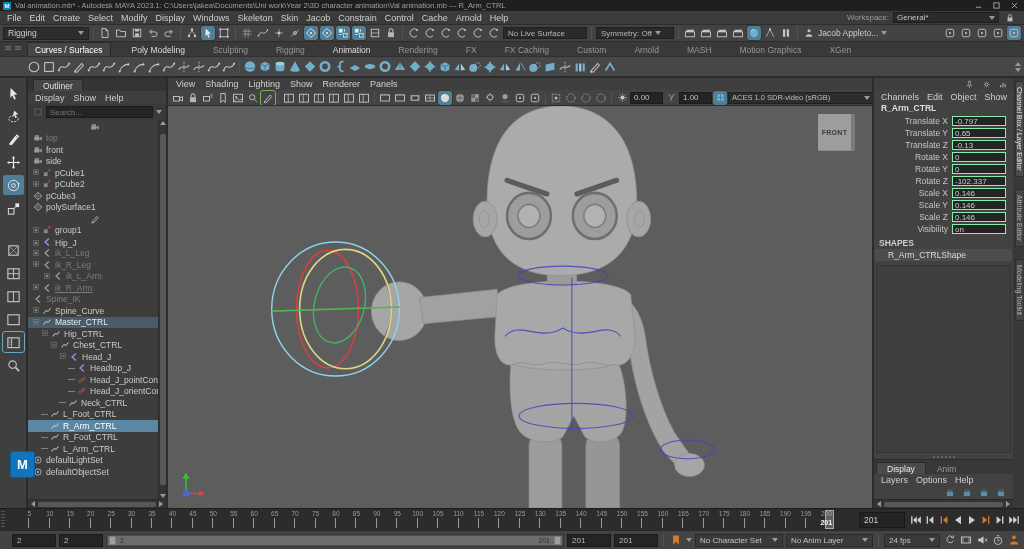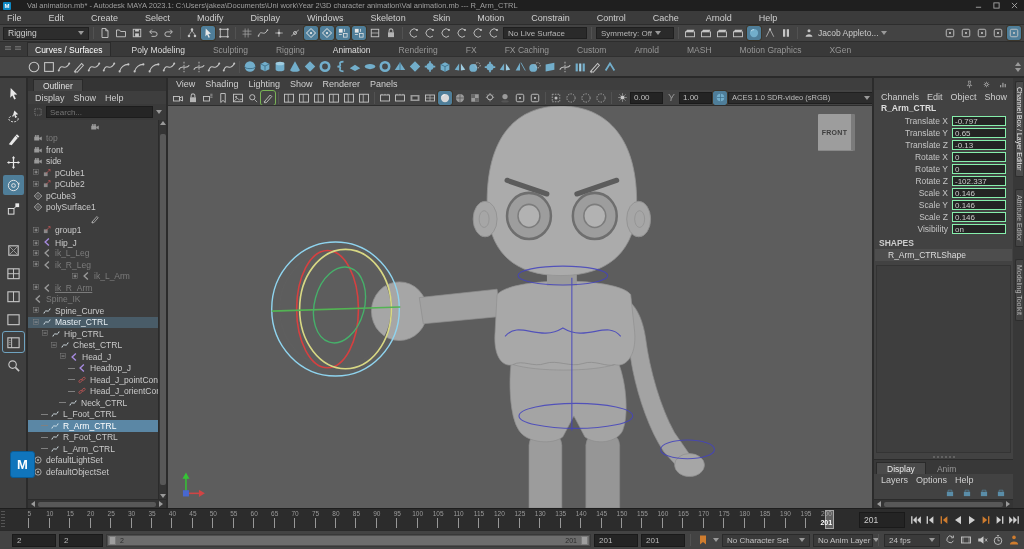--- a/index.html
+++ b/index.html
@@ -1,27 +1,27 @@
 <!DOCTYPE html>
 <html><head>
 <meta charset="utf-8">
 <style>
 *{margin:0;padding:0;box-sizing:border-box;user-select:none}
 html,body{width:1024px;height:549px;overflow:hidden}
 body{font-family:"Liberation Sans","DejaVu Sans",sans-serif;background:#2b2b2b;color:#c8c8c8;font-size:9px}
 .app{position:relative;width:1024px;height:549px;display:flex;flex-direction:column;background:#3c3c3c}
 
-.titlebar{height:11px;background:#1f1f1f;display:flex;align-items:center;gap:16px;padding:0 3px;font-size:7.5px;color:#9f9f9f;flex:0 0 auto}
+.titlebar{height:11px;background:#1f1f1f;display:flex;align-items:center;gap:4px;padding:0 3px;font-size:7.5px;color:#9f9f9f;flex:0 0 auto}
 .maya-logo{width:8px;height:8px;background:#0c88c4;border-radius:1px;color:#fff;font-size:6px;font-weight:bold;display:flex;align-items:center;justify-content:center}
 .title-text{flex:1;white-space:nowrap;overflow:hidden}
 .winbtns{display:flex;gap:10px;align-items:center;margin-right:3px}
 .winbtn{width:8px;height:8px;display:flex;align-items:center;justify-content:center}
 
 .menubar{height:14px;background:#3b3b3b;border-bottom:1px solid #2d2d2d;display:flex;align-items:center;padding:0 7px;flex:0 0 auto}
-.mb-menus{display:flex;gap:27px}
+.mb-menus{display:flex;gap:8px}
 .menu-item{color:#cfcfcf;font-size:9px}
 .mb-right{margin-left:auto;display:flex;align-items:center;gap:4px}
 .ws-label{color:#9a9a9a;font-size:8px}
 .ws-box{width:106px;height:11px;background:#2a2a2a;border:1px solid #1e1e1e;display:flex;align-items:center;justify-content:space-between;padding:0 3px;font-size:8px;color:#c4c4c4}
 .caret{width:0;height:0;border-left:3px solid transparent;border-right:3px solid transparent;border-top:4px solid #9a9a9a}
 .caret-up{width:0;height:0;border-left:3px solid transparent;border-right:3px solid transparent;border-bottom:4px solid #9a9a9a}
 
 .toolbar{height:17px;background:#434343;border-bottom:1px solid #2d2d2d;display:flex;align-items:center;padding:0 3px;gap:2px;flex:0 0 auto;overflow:hidden}
 .tb-sep{width:1px;height:12px;background:#333;border-right:1px solid #525252;margin:0 2px;flex:0 0 auto}
 .menuset{width:86px;height:13px;background:#2d2d2d;border:1px solid #202020;display:flex;align-items:center;justify-content:space-between;padding:0 4px;font-size:8.5px;color:#ccc}
@@ -165,27 +165,40 @@
     <div class="mb-menus" id="mb-menus">
         <span class="menu-item">File</span>
         <span class="menu-item">Edit</span>
         <span class="menu-item">Create</span>
         <span class="menu-item">Select</span>
         <span class="menu-item">Modify</span>
         <span class="menu-item">Display</span>
         <span class="menu-item">Windows</span>
         <span class="menu-item">Skeleton</span>
         <span class="menu-item">Skin</span>
-        <span class="menu-item">Motion</span>
+        <span class="menu-item">Jacob</span>
         <span class="menu-item">Constrain</span>
         <span class="menu-item">Control</span>
         <span class="menu-item">Cache</span>
         <span class="menu-item">Arnold</span>
         <span class="menu-item">Help</span>
       </div>
+    <div class="mb-right">
+      <span class="ws-label">Workspace:</span>
+      <span class="ws-box">
+          <span>General*</span>
+          <span class="caret"></span>
+        </span>
+      <span class="icn" id="ws-lock">
+          <svg width="10" height="10" viewBox="0 0 16 16">
+            <rect x="4" y="7" width="8" height="6.5" fill="#b5b5b5"></rect>
+            <path d="M5.5,7 V5 a2.5,2.5 0 0 1 5,0 V7" stroke="#b5b5b5" stroke-width="1.4" fill="none"></path>
+          </svg>
+        </span>
+    </div>
   </div>
 
   <div class="toolbar" id="toolbar">
       <div class="menuset">
         <span>Rigging</span>
         <span class="caret"></span>
       </div>
       <span class="tb-sep"></span>
       <span class="icn">
         <svg width="12" height="12" viewBox="0 0 16 16">
@@ -942,21 +955,21 @@
                   <path d="M3.5,7 H10.5 M7,3.5 V10.5" stroke="#c5c5c5" stroke-width="1.4"></path>
                 </svg>
               </span>
               <span class="olic">
                 <svg width="10" height="10" viewBox="0 0 16 16">
                   <path d="M11,2.5 L5,8 L11,13.5" stroke="#9a9a9a" stroke-width="2.2" fill="none"></path>
                 </svg>
               </span>
               <span class="lbl">ik_R_Leg</span>
             </div>
-            <div class="ol-row gray" style="padding-left: 15px; justify-content: center;">
+            <div class="ol-row gray" style="padding-left: 15px;">
               <span class="expander">
                 <svg width="7" height="7" viewBox="0 0 16 16">
                   <rect x="1" y="1" width="12" height="12" stroke="#8a8a8a" fill="none"></rect>
                   <path d="M3.5,7 H10.5 M7,3.5 V10.5" stroke="#c5c5c5" stroke-width="1.4"></path>
                 </svg>
               </span>
               <span class="olic">
                 <svg width="10" height="10" viewBox="0 0 16 16">
                   <path d="M11,2.5 L5,8 L11,13.5" stroke="#9a9a9a" stroke-width="2.2" fill="none"></path>
                 </svg>
@@ -1814,21 +1827,21 @@
           <svg width="12" height="12" viewBox="0 0 16 16">
             <path d="M4,2 h8 v12 l-4,-3.5 L4,14 Z" fill="#cf7c2e"></path>
           </svg>
         </span>
       </span>
     <span class="caret"></span>
     <div class="rb-select" style="width:88px">
         <span>No Character Set</span>
         <span class="caret"></span>
       </div>
-    <div class="rb-select" style="width:60px">
+    <div class="rb-select" style="width:87px">
         <span>No Anim Layer</span>
         <span class="caret"></span>
       </div>
     <div class="tb-sep"></div>
     <div class="rb-select" style="width:56px">
         <span>24 fps</span>
         <span class="caret"></span>
       </div>
     <span id="rb-right-icons" style="display:flex;gap:2px;align-items:center">
         <span class="icn">

